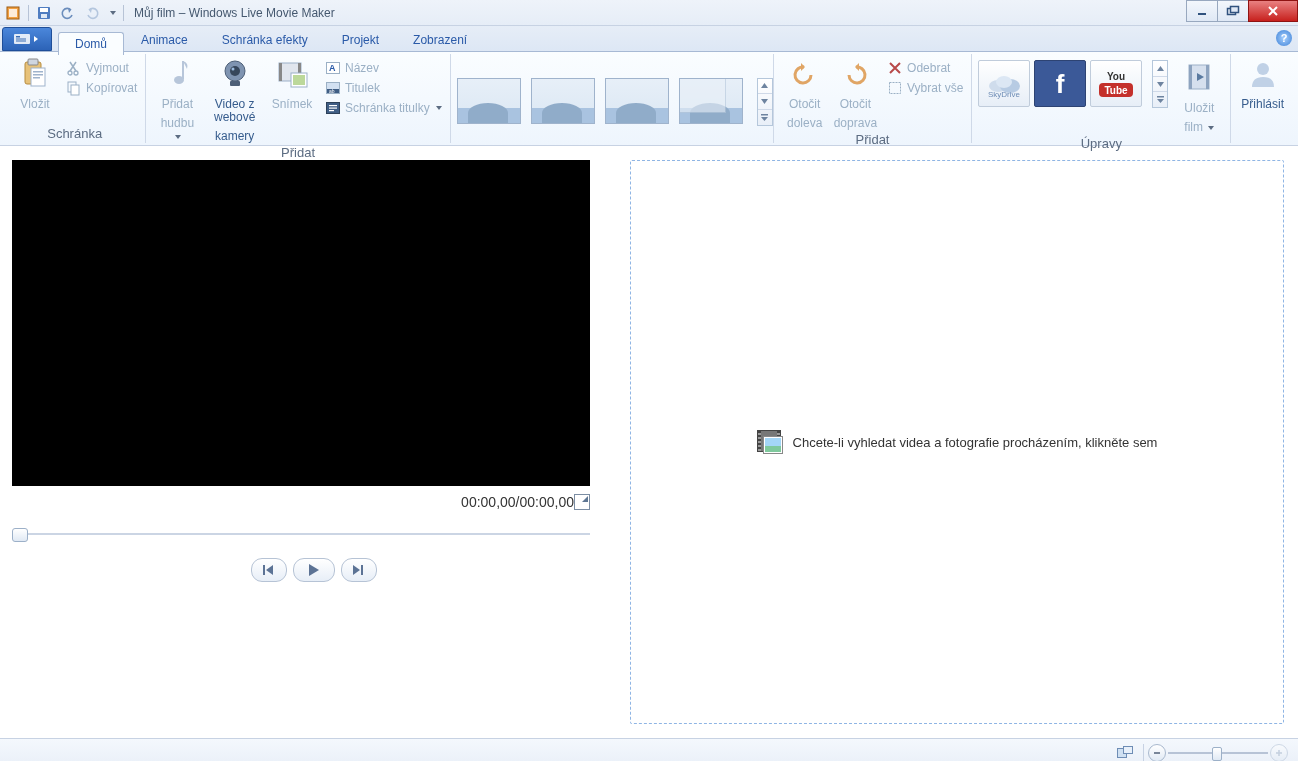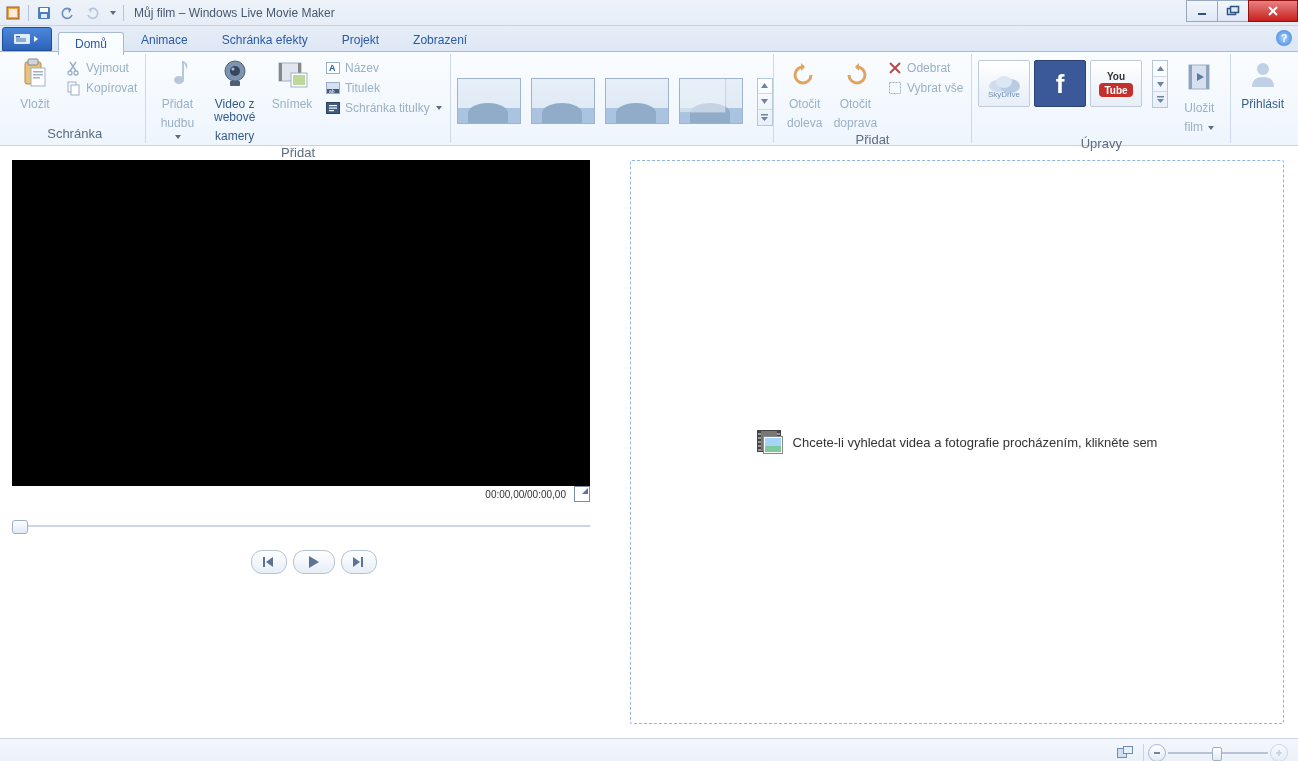--- a/index.html
+++ b/index.html
@@ -239,22 +239,22 @@
   .preview-pane {
     width: 604px;
     padding: 14px 0 0 12px;
   }
   .video-preview {
     width: 578px; height: 326px;
     background:#000;
   }
   .preview-time-row {
     display:flex; justify-content:flex-end; align-items:center;
-    width:578px; margin-top:0; gap:8px;
-    color:#333; font-size:10px;
+    width:578px; margin-top:8px; 
+    color:#333; font-size:14px;
   }
   .full-icon {
     width:14px;height:14px;border:1px solid #7b8da3;
     position:relative;
     cursor:pointer;
   }
   .full-icon::after{
     content:""; position:absolute;
     right:1px;top:1px;
     width:0;height:0;

